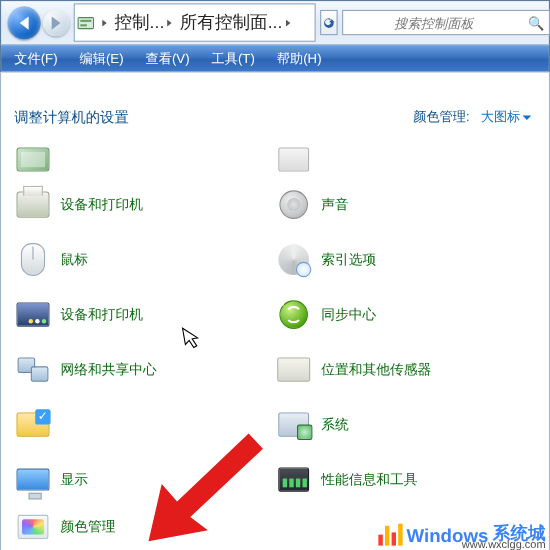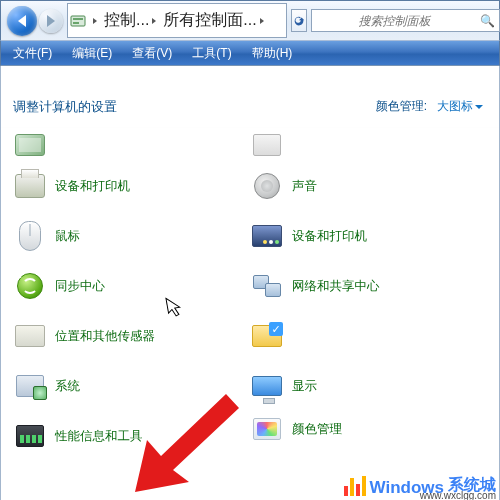--- a/index.html
+++ b/index.html
@@ -357,20 +357,26 @@
         </span>
       <span class="label">声音</span>
     </div>
 
     <div class="grid-item">
       <span class="icon">
           <span class="ico-mouse"></span>
         </span>
       <span class="label">鼠标</span>
     </div>
+    <div class="grid-item">
+      <span class="icon">
+          <span class="ico-index"></span>
+        </span>
+      <span class="label">索引选项</span>
+    </div>
 
     <div class="grid-item">
       <span class="icon">
           <span class="ico-tray"></span>
         </span>
       <span class="label">设备和打印机</span>
     </div>
     <div class="grid-item">
       <span class="icon">
           <span class="ico-sync"></span>

